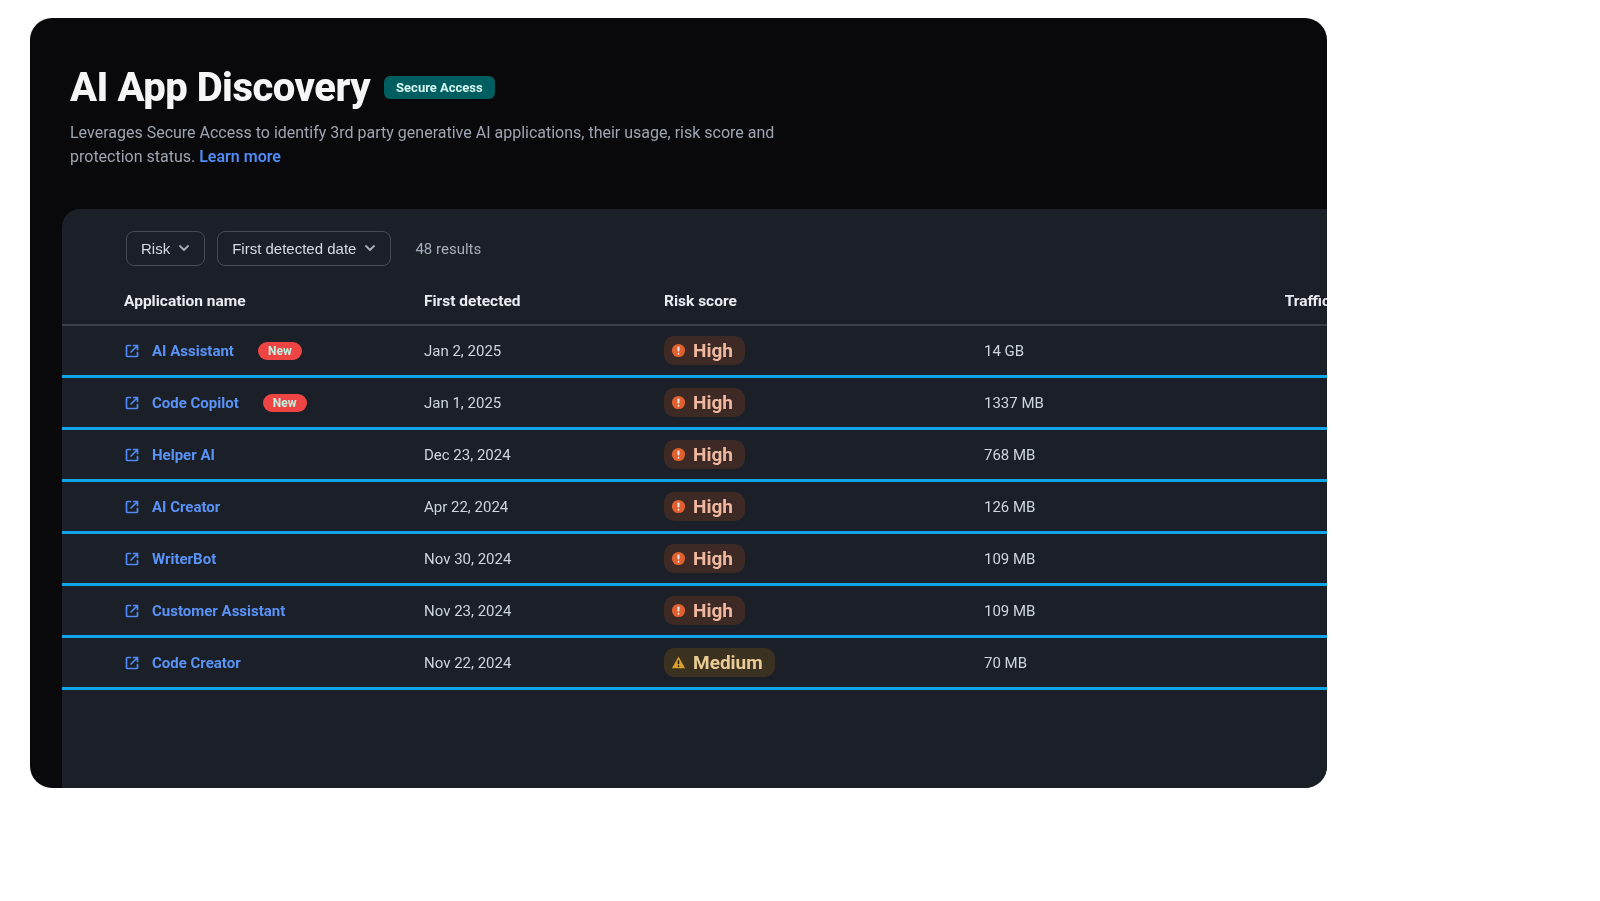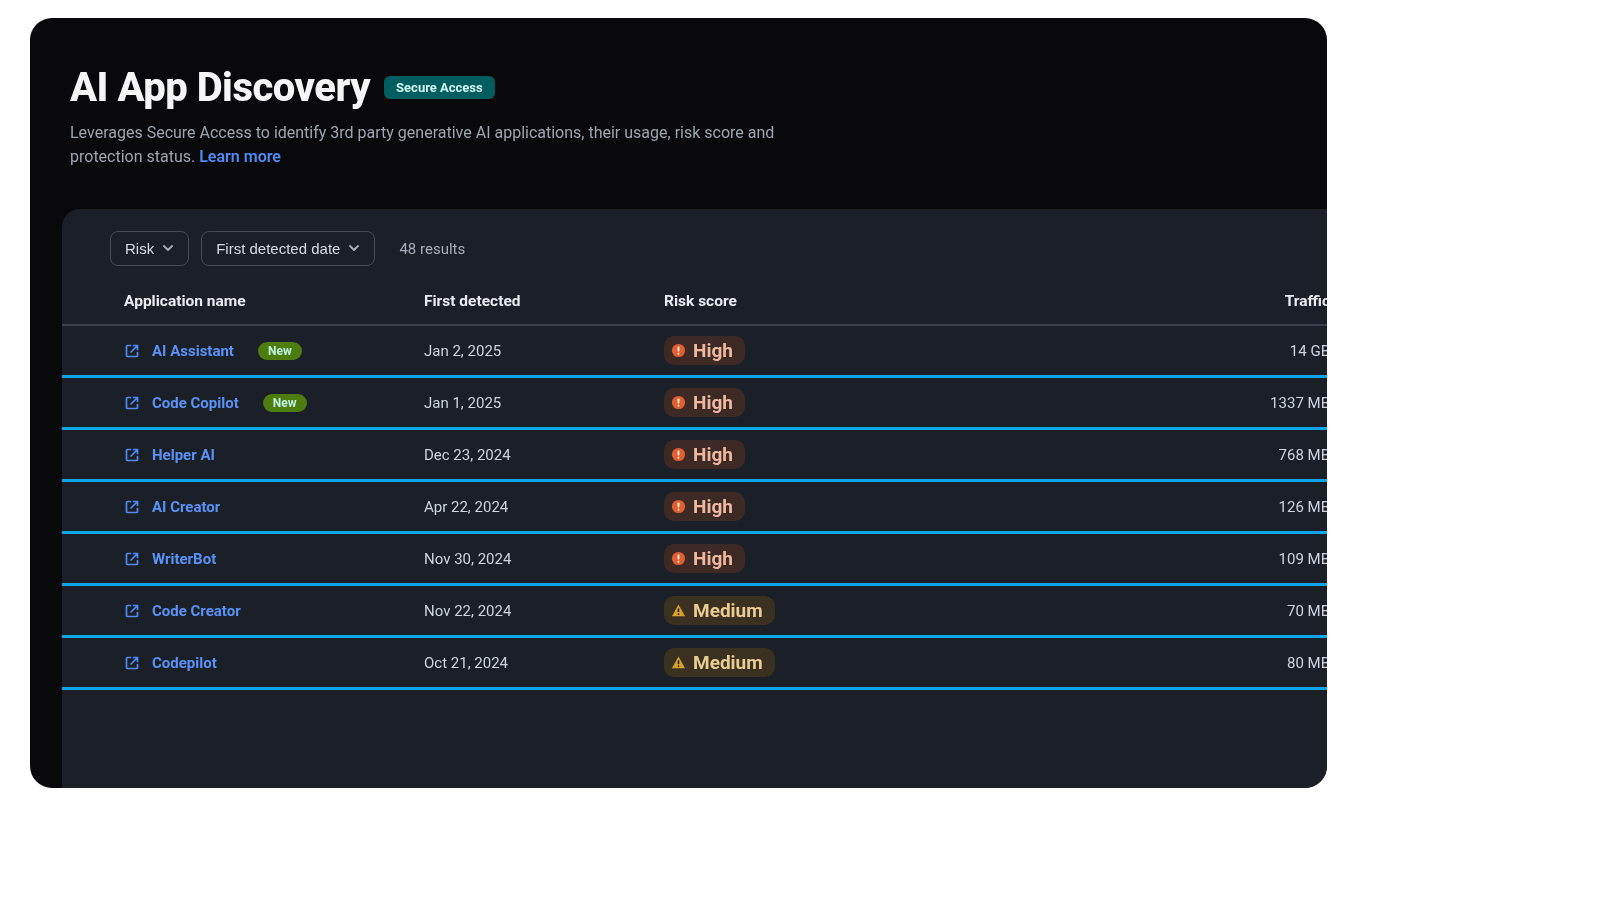--- a/index.html
+++ b/index.html
@@ -56,21 +56,21 @@
     border-radius: 18px;
     width: 1376px;
     height: 600px;
     padding-top: 22px;
     overflow: hidden;
   }
   .toolbar {
     display: flex;
     align-items: center;
     gap: 12px;
-    padding-left: 48px;
+    padding-left: 64px;
     margin-bottom: 14px;
   }
   .filter-btn {
     background: transparent;
     border: 1px solid #454b57;
     color: #d6dbe3;
     font-size: 15px;
     font-weight: 500;
     padding: 8px 14px;
     border-radius: 8px;
@@ -100,31 +100,31 @@
   thead th:first-child { padding-left: 62px; }
   thead th.col-traffic { text-align: right; padding-right: 108px; }
   tbody td {
     font-size: 15px;
     color: #cfd5de;
     padding: 10px 12px;
     border-bottom: 3px solid #0ea5e9;
     vertical-align: middle;
   }
   tbody td:first-child { padding-left: 62px; }
-  tbody td.col-traffic { text-align: right; padding-right: 108px; font-variant-numeric: tabular-nums; }
+  tbody td.col-traffic { padding-right: 108px; font-variant-numeric: tabular-nums; }
   .app-cell { display: flex; align-items: center; gap: 12px; }
   .link-icon { flex: 0 0 auto; color: #4f8af6; }
   .link-icon svg { width: 16px; height: 16px; display: block; }
   .app-name {
     color: #5a93f7;
     font-weight: 700;
     cursor: pointer;
   }
   .badge-new {
-    background: #4d7c0f;
+    background: #ef4444;
     color: #bff3e2;
     font-size: 12px;
     font-weight: 700;
     padding: 2px 10px;
     border-radius: 10px;
     margin-left: 12px;
   }
   .risk-badge {
     display: inline-flex;
     align-items: center;
@@ -320,57 +320,57 @@
             <td class="col-traffic">109 MB</td>
           </tr>
           <tr>
             <td>
               <div class="app-cell">
                 <span class="link-icon">
                   <svg viewBox="0 0 16 16" fill="none">
                     <path d="M6.5 2.5H3.5a1 1 0 0 0-1 1v9a1 1 0 0 0 1 1h9a1 1 0 0 0 1-1V9.5M9.5 2.5h4v4M13.5 2.5 7 9" stroke="#4f8af6" stroke-width="1.7" stroke-linecap="round" stroke-linejoin="round"></path>
                   </svg>
                 </span>
+                <a class="app-name">Customer Assistant</a>
+              </div>
+            </td>
+            <td>Nov 23, 2024</td>
+            <td><span class="risk-badge risk-high">
+                <span class="risk-icon">
+                  <svg viewBox="0 0 16 16">
+                    <circle cx="8" cy="8" r="7" fill="#e0602f"></circle>
+                    <rect x="7.1" y="3.6" width="1.8" height="5.4" rx="0.9" fill="#fff"></rect>
+                    <rect x="7.1" y="10.4" width="1.8" height="1.9" rx="0.9" fill="#fff"></rect>
+                  </svg>
+                </span>
+                <span>High</span>
+              </span></td>
+            <td class="col-traffic">109 MB</td>
+          </tr>
+          <tr>
+            <td>
+              <div class="app-cell">
+                <span class="link-icon">
+                  <svg viewBox="0 0 16 16" fill="none">
+                    <path d="M6.5 2.5H3.5a1 1 0 0 0-1 1v9a1 1 0 0 0 1 1h9a1 1 0 0 0 1-1V9.5M9.5 2.5h4v4M13.5 2.5 7 9" stroke="#4f8af6" stroke-width="1.7" stroke-linecap="round" stroke-linejoin="round"></path>
+                  </svg>
+                </span>
                 <a class="app-name">Code Creator</a>
               </div>
             </td>
             <td>Nov 22, 2024</td>
             <td><span class="risk-badge risk-medium">
                 <span class="risk-icon">
                   <svg viewBox="0 0 16 16">
                     <path d="M8 1.5 15 14H1L8 1.5z" fill="#d8a02a"></path>
                     <rect x="7.2" y="5.5" width="1.6" height="4.3" rx="0.8" fill="#1a1405"></rect>
                     <rect x="7.2" y="11" width="1.6" height="1.7" rx="0.8" fill="#1a1405"></rect>
                   </svg>
                 </span>
                 <span>Medium</span>
               </span></td>
             <td class="col-traffic">70 MB</td>
           </tr>
-          <tr>
-            <td>
-              <div class="app-cell">
-                <span class="link-icon">
-                  <svg viewBox="0 0 16 16" fill="none">
-                    <path d="M6.5 2.5H3.5a1 1 0 0 0-1 1v9a1 1 0 0 0 1 1h9a1 1 0 0 0 1-1V9.5M9.5 2.5h4v4M13.5 2.5 7 9" stroke="#4f8af6" stroke-width="1.7" stroke-linecap="round" stroke-linejoin="round"></path>
-                  </svg>
-                </span>
-                <a class="app-name">Codepilot</a>
-              </div>
-            </td>
-            <td>Oct 21, 2024</td>
-            <td><span class="risk-badge risk-medium">
-                <span class="risk-icon">
-                  <svg viewBox="0 0 16 16">
-                    <path d="M8 1.5 15 14H1L8 1.5z" fill="#d8a02a"></path>
-                    <rect x="7.2" y="5.5" width="1.6" height="4.3" rx="0.8" fill="#1a1405"></rect>
-                    <rect x="7.2" y="11" width="1.6" height="1.7" rx="0.8" fill="#1a1405"></rect>
-                  </svg>
-                </span>
-                <span>Medium</span>
-              </span></td>
-            <td class="col-traffic">80 MB</td>
-          </tr>
         </tbody>
     </table>
   </div>
 
 </div>
 
 </body></html>

